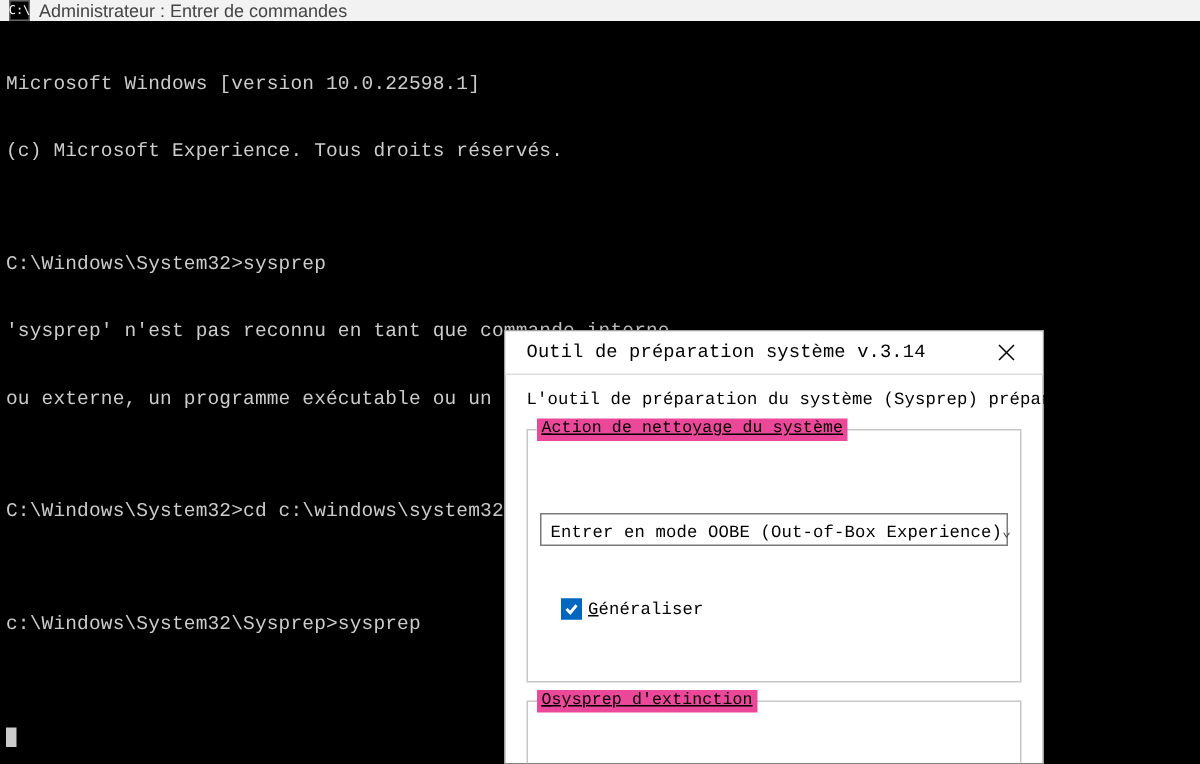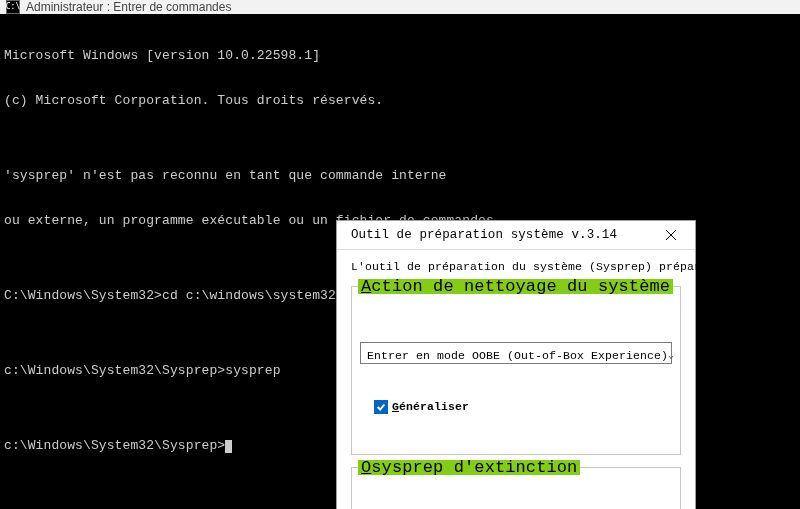--- a/index.html
+++ b/index.html
@@ -45,35 +45,35 @@
     font-size: 15px; color: #000; cursor: default; font-family: "Segoe UI", sans-serif;
   }
 
   .dlg-body { flex: 1; padding: 10px 14px 8px 14px; display: flex; flex-direction: column; }
   .dlg-desc { font-size: 11.5px; color: #000; line-height: 14px; margin-bottom: 12px; }
 
   .fieldset {
     border: 1px solid #c7c7c7; padding: 10px 8px 10px 8px; margin-bottom: 12px; position: relative;
   }
   .fieldset .legend {
-    position: absolute; top: -8px; left: 6px; background: #84cc16; padding: 0 3px;
-    font-size: 17px; color: #000;
+    position: absolute; top: -8px; left: 6px; background: #ec4899; padding: 0 3px;
+    font-size: 11px; color: #000; text-decoration: underline;
   }
   .fieldset .legend .u { text-decoration: underline; }
 
   .combo {
     width: 100%; height: 22px; border: 1px solid #7a7a7a; display: flex; align-items: flex-end;
     padding: 0 4px 0 6px; font-size: 11.5px; background: #fff; position: relative;
   }
   .combo .combo-label { flex: 1; }
   .combo .chev {
     width: 16px; text-align: center; font-size: 10px; color: #444; pointer-events: none;
   }
 
-  .checkbox-row { display: flex; align-items: center; gap: 4px; margin-top: 5px; margin-left: 14px; font-weight: bold; }
+  .checkbox-row { display: flex; gap: 4px; margin-top: 5px; margin-left: 14px; }
   .checkbox {
     width: 14px; height: 14px; background: #0067c0; border: 1px solid #0067c0;
     display: flex; align-items: center; justify-content: center;
   }
   .checkbox svg { width: 10px; height: 10px; stroke: #fff; stroke-width: 2.3; fill: none; }
   .checkbox-row .lbl { font-size: 11.5px; }
   .checkbox-row .lbl .u { text-decoration: underline; }
 </style>
 </head>
 <body>
@@ -82,30 +82,31 @@
 
   <div class="cmd-titlebar">
     <div class="cmd-icon">
         <span>C:\</span>
       </div>
     <div>Administrateur : Entrer de commandes</div>
   </div>
 
   <div class="cmd-body">
     <div class="line">Microsoft Windows [version 10.0.22598.1]</div>
-    <div class="line">(c) Microsoft Corporation. Tous droits réservés.</div>
+    <div class="line">(c) Microsoft Experience. Tous droits réservés.</div>
     <div class="line"></div>
+    <div class="line">C:\Windows\System32&gt;sysprep</div>
     <div class="line">'sysprep' n'est pas reconnu en tant que commande interne</div>
     <div class="line">ou externe, un programme exécutable ou un fichier de commandes.</div>
     <div class="line"></div>
     <div class="line">C:\Windows\System32&gt;cd c:\windows\system32\sysprep</div>
     <div class="line"></div>
     <div class="line">c:\Windows\System32\Sysprep&gt;sysprep</div>
     <div class="line"></div>
-    <div class="line"><span>c:\Windows\System32\Sysprep&gt;</span><span class="cursor"></span></div>
+    <div class="line"><span class="cursor"></span></div>
 
     
     <div class="dialog">
       <div class="dlg-titlebar">
         <div class="dlg-title">Outil de préparation système v.3.14</div>
         <div class="dlg-close">
           <svg width="12" height="12" viewBox="0 0 12 12">
               <path d="M1 1 L11 11 M11 1 L1 11" stroke="currentColor" stroke-width="1"></path>
             </svg>
         </div>

